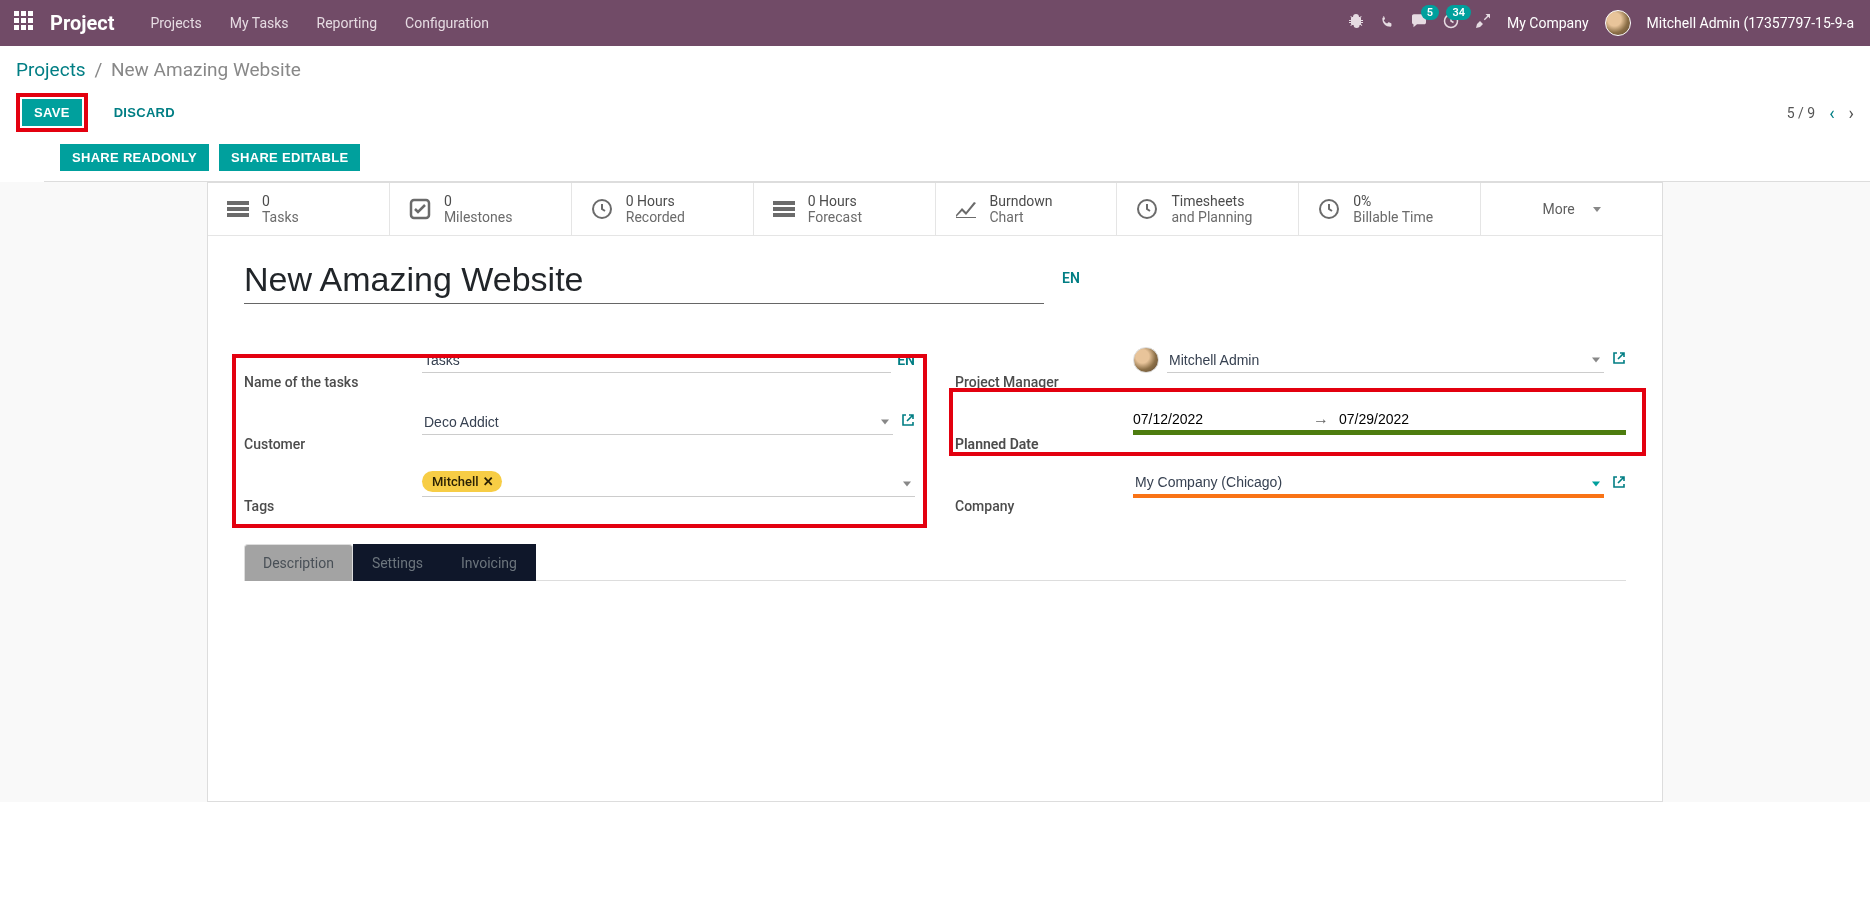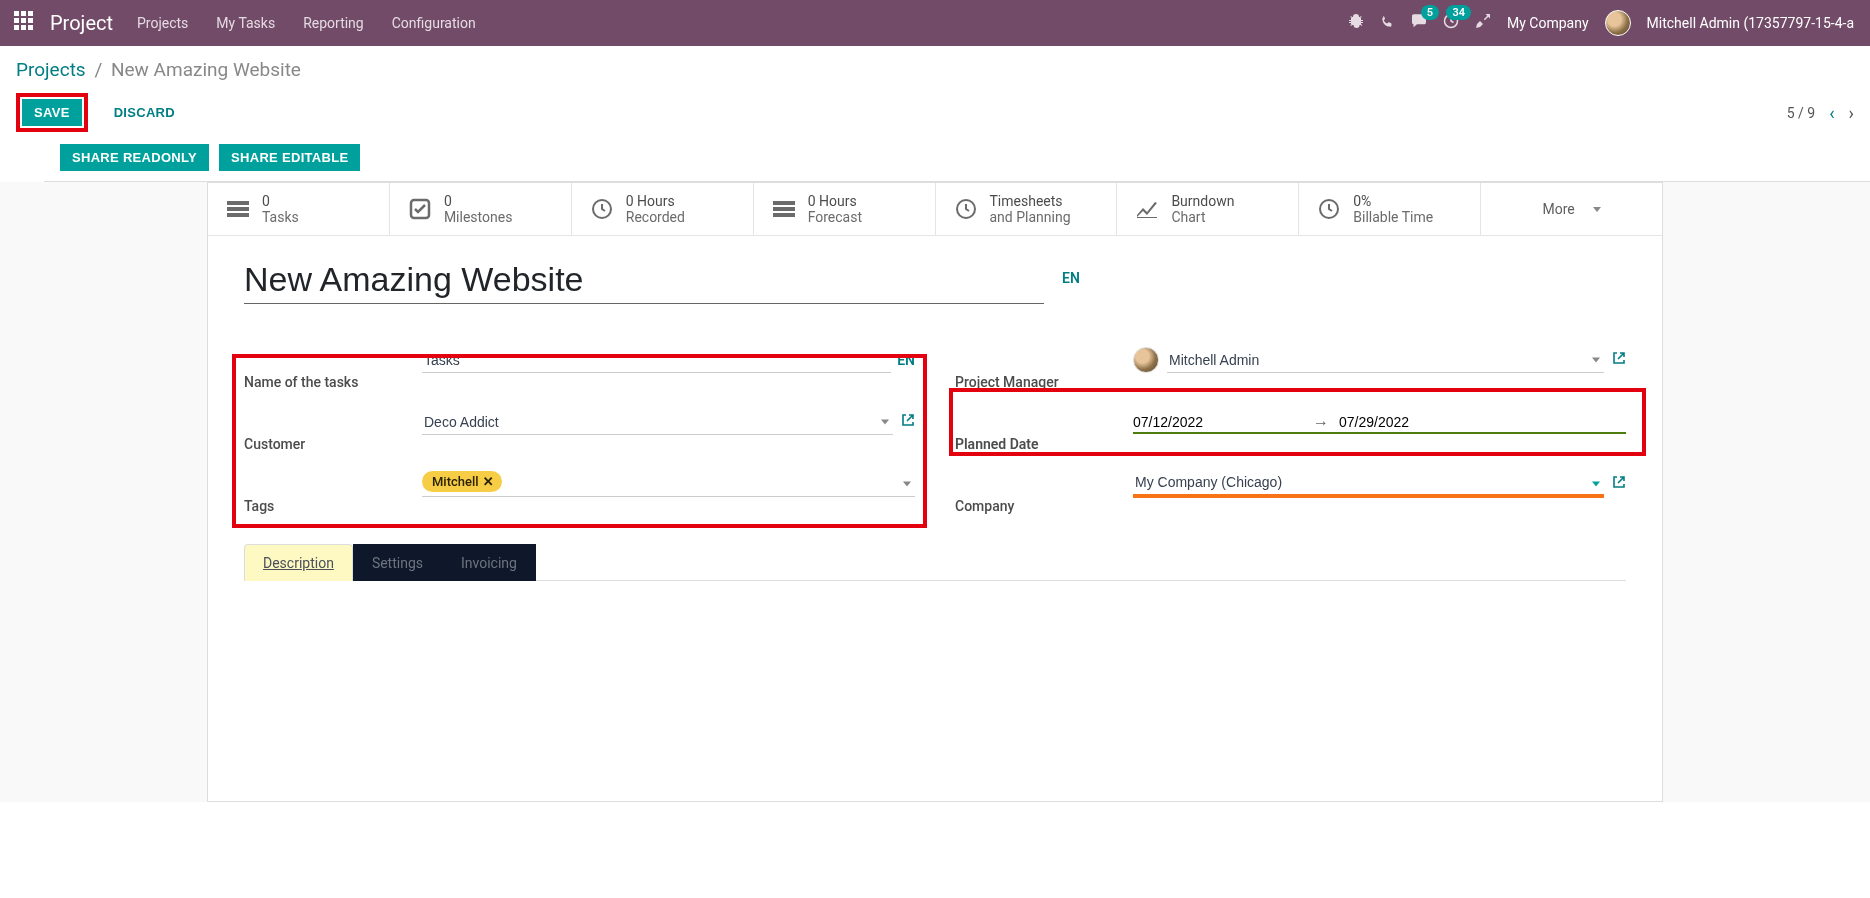--- a/index.html
+++ b/index.html
@@ -2,21 +2,21 @@
 <html><head>
 <meta charset="utf-8">
 <style>
 * { box-sizing: border-box; margin: 0; padding: 0; }
 body { font-family: -apple-system, BlinkMacSystemFont, "Segoe UI", Roboto, Helvetica, Arial, sans-serif; font-size: 14px; color: #374151; background: #fff; overflow-x: hidden; }
 
 
 .topnav { background: #714b67; height: 46px; display: flex; align-items: center; padding: 0 8px; color: #fff; }
 .apps-icon { width: 24px; height: 24px; display: grid; grid-template-columns: repeat(3,5px); grid-template-rows: repeat(3,5px); gap: 2px; margin: 0 12px 0 6px; cursor: pointer; }
 .apps-icon span { background: #fff; width: 5px; height: 5px; }
-.brand { font-size: 20px; font-weight: 400; color: #fff; margin-right: 24px; }
+.brand { font-size: 20px; font-weight: 700; color: #fff; margin-right: 36px; }
 .nav-menu { display: flex; gap: 28px; }
 .nav-menu a { color: #e6dbe2; font-size: 14px; cursor: pointer; }
 .nav-spacer { flex: 1; }
 .nav-right { display: flex; align-items: center; gap: 16px; margin-right: 8px; }
 .nav-icon { color: #e6dbe2; cursor: pointer; font-size: 16px; position: relative; }
 .badge { position: absolute; top: -8px; right: -12px; background: #00a09d; color: #fff; border-radius: 10px; padding: 1px 6px; font-size: 11px; font-weight: 600; }
 .avatar { width: 26px; height: 26px; border-radius: 50%; background: radial-gradient(circle at 35% 35%, #e8c49a 0 30%, #8b6f47 60%, #5c4530 100%); border: 1px solid #fff; }
 .user-text { color: #fff; font-size: 14px; }
 
 
@@ -66,28 +66,28 @@
 .ext-link { color: #017e84; margin-left: 8px; cursor: pointer; font-size: 15px; }
 
 .tag-chip { background: #f7cd45; color: #2c2204; border-radius: 12px; padding: 3px 8px 3px 10px; font-size: 13px; font-weight: 500; display: inline-flex; align-items: center; gap: 4px; }
 .tag-x { cursor: pointer; font-weight: bold; }
 
 .avatar-sm { width: 26px; height: 26px; border-radius: 50%; background: radial-gradient(circle at 35% 35%, #e8c49a 0 30%, #8b6f47 60%, #5c4530 100%); margin-right: 8px; border: 1px solid #ddd; flex-shrink: 0; }
 
 .red-box { position: absolute; border: 4px solid #e3000f; pointer-events: none; }
 .red-box-left { left: -12px; right: -12px; top: 24px; bottom: -12px; }
 
-.date-range { display: flex; align-items: flex-end; gap: 10px; width: 100%; border-bottom: 2px solid #4d7c0f; padding-bottom: 2px; }
+.date-range { display: flex; align-items: center; gap: 10px; width: 100%; border-bottom: 5px solid #4d7c0f; padding-bottom: 2px; }
 .date-in { border: none; outline: none; font-size: 14px; width: 170px; }
 .arrow-right { color: #666; font-size: 16px; }
 
 
 .tabs { display: flex; margin-top: 28px; border-bottom: 1px solid #ddd; }
 .tab { padding: 10px 18px; border: 1px solid transparent; border-bottom: none; color: #6c757d; cursor: pointer; font-size: 14px; margin-bottom: -1px; background: #0f172a; }
-.tab.active { border-color: #ddd; color: #495057; border-radius: 4px 4px 0 0; background: #fef9c3; text-decoration: underline; }
+.tab.active { border-color: #ddd; color: #495057; border-radius: 4px 4px 0 0; background: #a3a3a3; }
 
 .row-wrapper { position: relative; }
 </style>
 </head>
 <body>
 
 <div class="topnav">
   <div class="apps-icon">
     <span></span>
       <span></span>
@@ -131,21 +131,21 @@
         </svg>
       <span class="badge">34</span>
     </div>
     <div class="nav-icon">
       <svg width="16" height="16" viewBox="0 0 16 16" fill="currentColor">
           <path d="M10.5 1l1.8 1.8-3.5 3.5 1 1 3.5-3.5L15 5.5V1h-4.5zM5 8L2 11l-1 4 4-1 3-3-3-3z"></path>
         </svg>
     </div>
     <div class="user-text">My Company</div>
     <div class="avatar"></div>
-    <div class="user-text">Mitchell Admin (17357797-15-4-a</div>
+    <div class="user-text">Mitchell Admin (17357797-15-9-a</div>
   </div>
 </div>
 
 <div class="controlbar">
   <div class="breadcrumb">
     <a>Projects</a>
     <span class="sep">/</span>
     <span class="current">New Amazing Website</span>
   </div>
   <div class="ctrl-buttons">
@@ -215,39 +215,39 @@
               <rect y="13" width="22" height="4"></rect>
             </svg>
           </div>
       <div class="stat-text">
             <div class="line1">0 Hours</div>
             <div class="line2">Forecast</div>
           </div>
     </div>
     <div class="stat-btn">
       <div class="stat-icon">
+            <svg width="22" height="18" viewBox="0 0 22 18" fill="#6b6b6b">
+              <path d="M1 17h20v1H1zM1 15l6-7 4 4 8-10 2 1-10 12-4-4-6 6z"></path>
+            </svg>
+          </div>
+      <div class="stat-text">
+            <div class="line1">Burndown</div>
+            <div class="line2">Chart</div>
+          </div>
+    </div>
+    <div class="stat-btn">
+      <div class="stat-icon">
             <svg width="22" height="22" viewBox="0 0 22 22" fill="none" stroke="#6b6b6b" stroke-width="2">
               <circle cx="11" cy="11" r="9"></circle>
               <path d="M11 6v5l3 2"></path>
             </svg>
           </div>
       <div class="stat-text">
             <div class="line1">Timesheets</div>
             <div class="line2">and Planning</div>
-          </div>
-    </div>
-    <div class="stat-btn">
-      <div class="stat-icon">
-            <svg width="22" height="18" viewBox="0 0 22 18" fill="#6b6b6b">
-              <path d="M1 17h20v1H1zM1 15l6-7 4 4 8-10 2 1-10 12-4-4-6 6z"></path>
-            </svg>
-          </div>
-      <div class="stat-text">
-            <div class="line1">Burndown</div>
-            <div class="line2">Chart</div>
           </div>
     </div>
     <div class="stat-btn">
       <div class="stat-icon">
             <svg width="22" height="22" viewBox="0 0 22 22" fill="none" stroke="#6b6b6b" stroke-width="2">
               <circle cx="11" cy="11" r="9"></circle>
               <path d="M11 6v5l3 2"></path>
             </svg>
           </div>
       <div class="stat-text">

